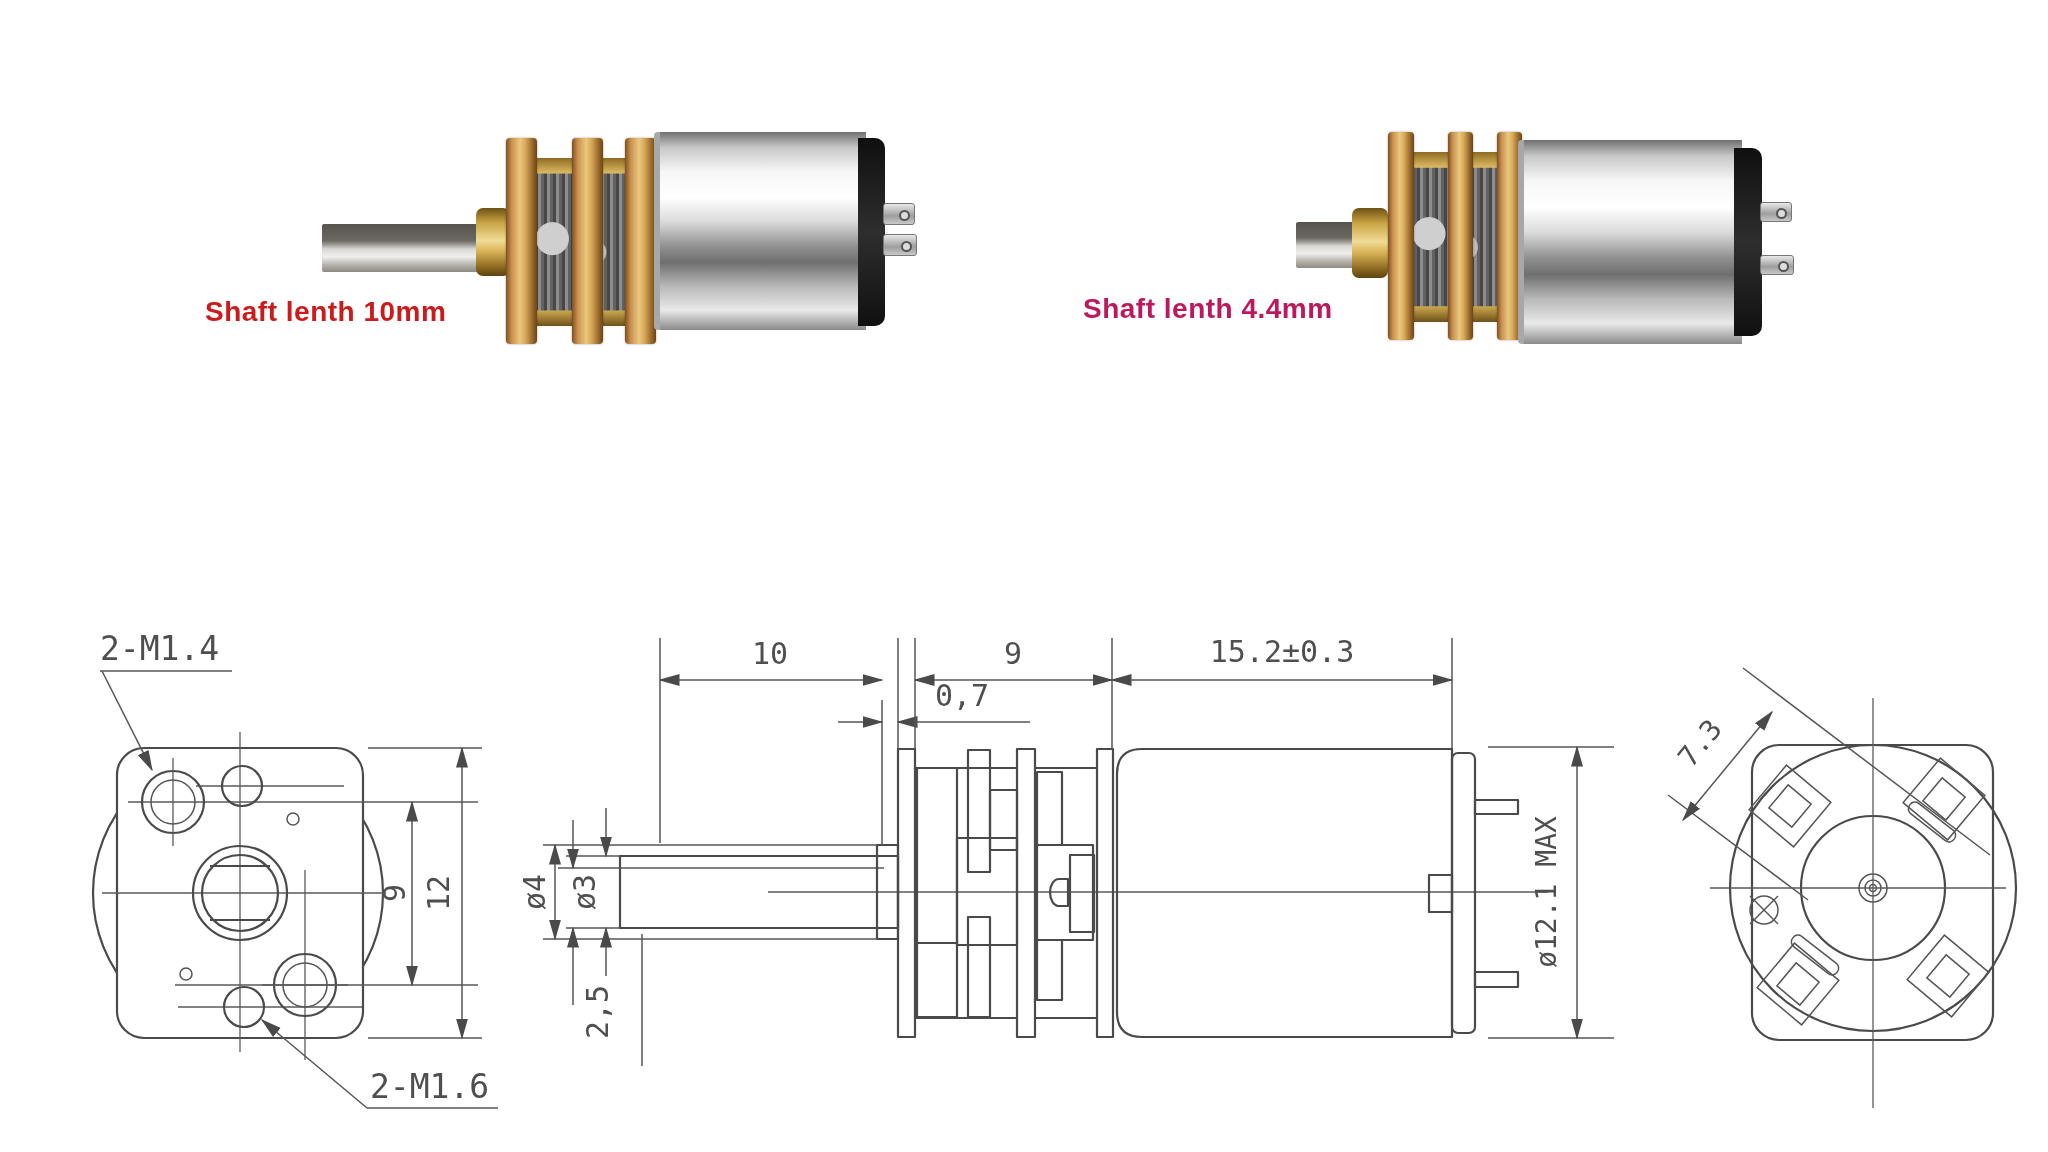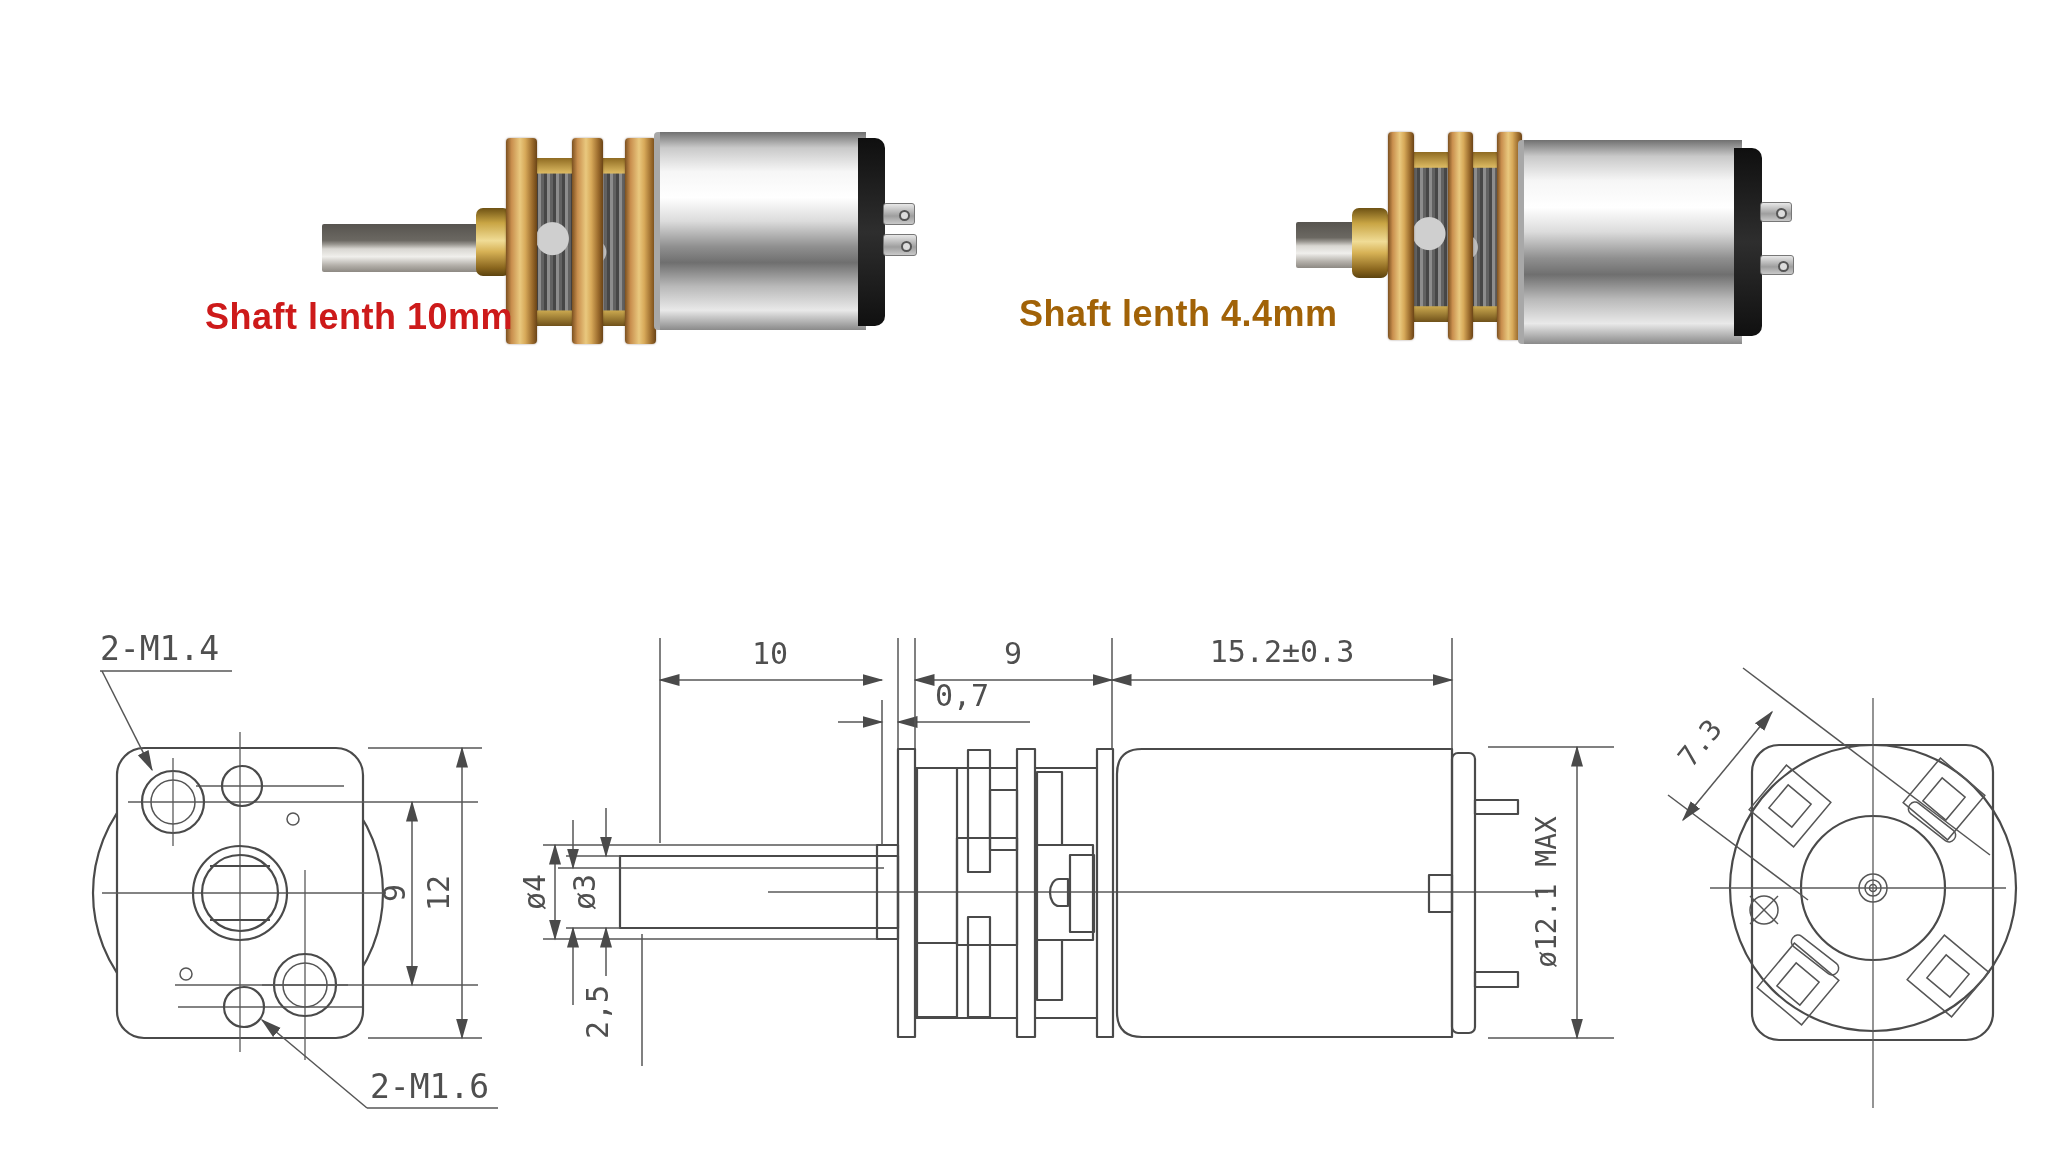--- a/index.html
+++ b/index.html
@@ -1,20 +1,20 @@
 <!DOCTYPE html>
 <html><head>
 <meta charset="utf-8">
 <style>
   html,body{margin:0;padding:0;background:#ffffff;}
   #stage{position:relative;width:2048px;height:1152px;background:#ffffff;overflow:hidden;
          font-family:"Liberation Sans",sans-serif;}
   .abs{position:absolute;}
   
-  .caption{position:absolute;font-weight:bold;font-size:36px;letter-spacing:0.5px;}
+  .caption{position:absolute;font-weight:bold;font-size:28px;letter-spacing:0.5px;}
   
   .shaft{background:linear-gradient(180deg,#57544f 0%,#6b6862 34%,#96938d 42%,#d9d7d2 52%,
           #f0efec 68%,#b4b0aa 86%,#8d8983 100%);border-radius:2px;}
   .collar{background:linear-gradient(180deg,#6e5214 0%,#c9a544 22%,#f0dc96 48%,#d7b256 64%,
           #8a661e 88%,#5c430f 100%);border-radius:7px;}
   .plate{background:linear-gradient(90deg,#7c5120 0%,#c98f4e 18%,#e9c87e 45%,#d8aa5a 62%,
           #9a6a2c 85%,#6b4416 100%);border-radius:4px;box-shadow:0 0 2px rgba(60,30,0,.5);}
   .cavity{background:
       radial-gradient(circle at 30% 48%, #cfcfcf 0 16px, rgba(0,0,0,0) 17px),
       radial-gradient(circle at 58% 56%, #bdbdbd 0 12px, rgba(0,0,0,0) 13px),
@@ -70,21 +70,21 @@
     <div class="abs plate" style="left:473px;top:132px;width:25px;height:208px;"></div>
     <div class="abs can" style="left:494px;top:140px;width:218px;height:204px;"></div>
     <div class="abs cap" style="left:710px;top:148px;width:28px;height:188px;"></div>
     <div class="abs terminal" style="left:736px;top:202px;width:30px;height:18px;">
         <div class="hole"></div>
       </div>
     <div class="abs terminal" style="left:736px;top:255px;width:32px;height:18px;">
         <div class="hole"></div>
       </div>
   </div>
-  <div class="caption" style="left:1019px;top:293px;color:#a16207;">Shaft lenth 4.4mm</div>
+  <div class="caption" style="left:1083px;top:293px;color:#be185d;">Shaft lenth 4.4mm</div>
 
   <svg class="abs" style="left:0;top:0;" width="2048" height="1152" viewBox="0 0 2048 1152">
     <defs>
       <marker id="arr" viewBox="0 0 14 10" refX="13" refY="5" markerWidth="21" markerHeight="15" markerUnits="userSpaceOnUse" orient="auto-start-reverse">
         <path d="M0,1 L14,5 L0,9 z" fill="#4a4a4a"></path>
       </marker>
     </defs>
 
     <g>
       <circle class="ol" cx="238" cy="893" r="145"></circle>

